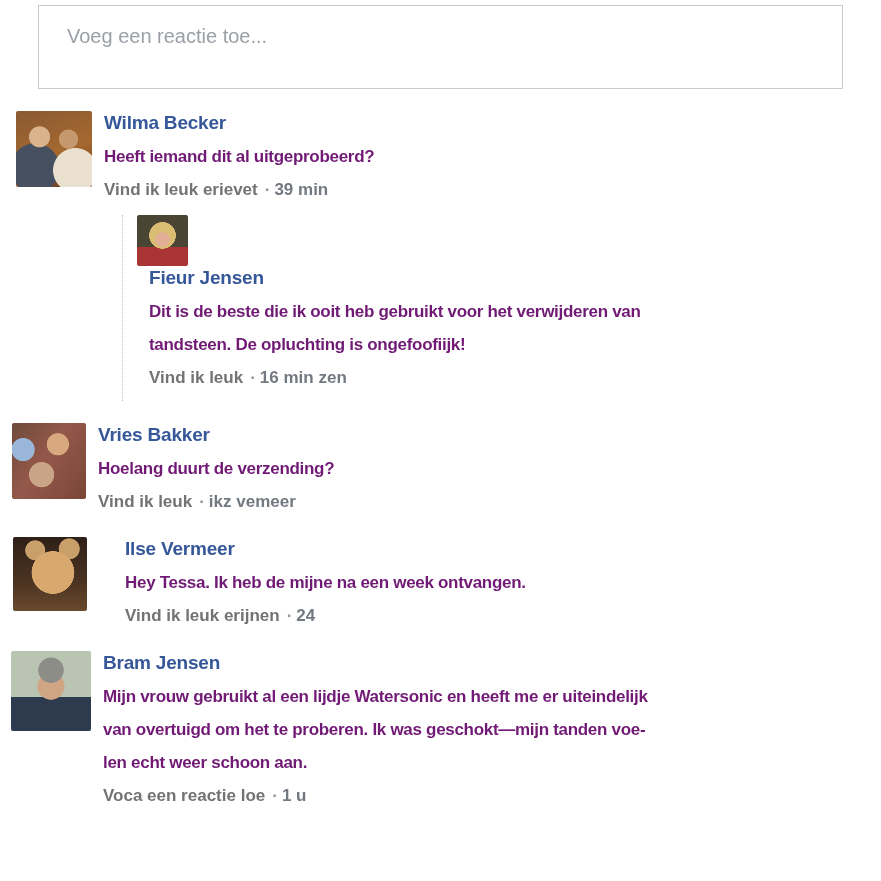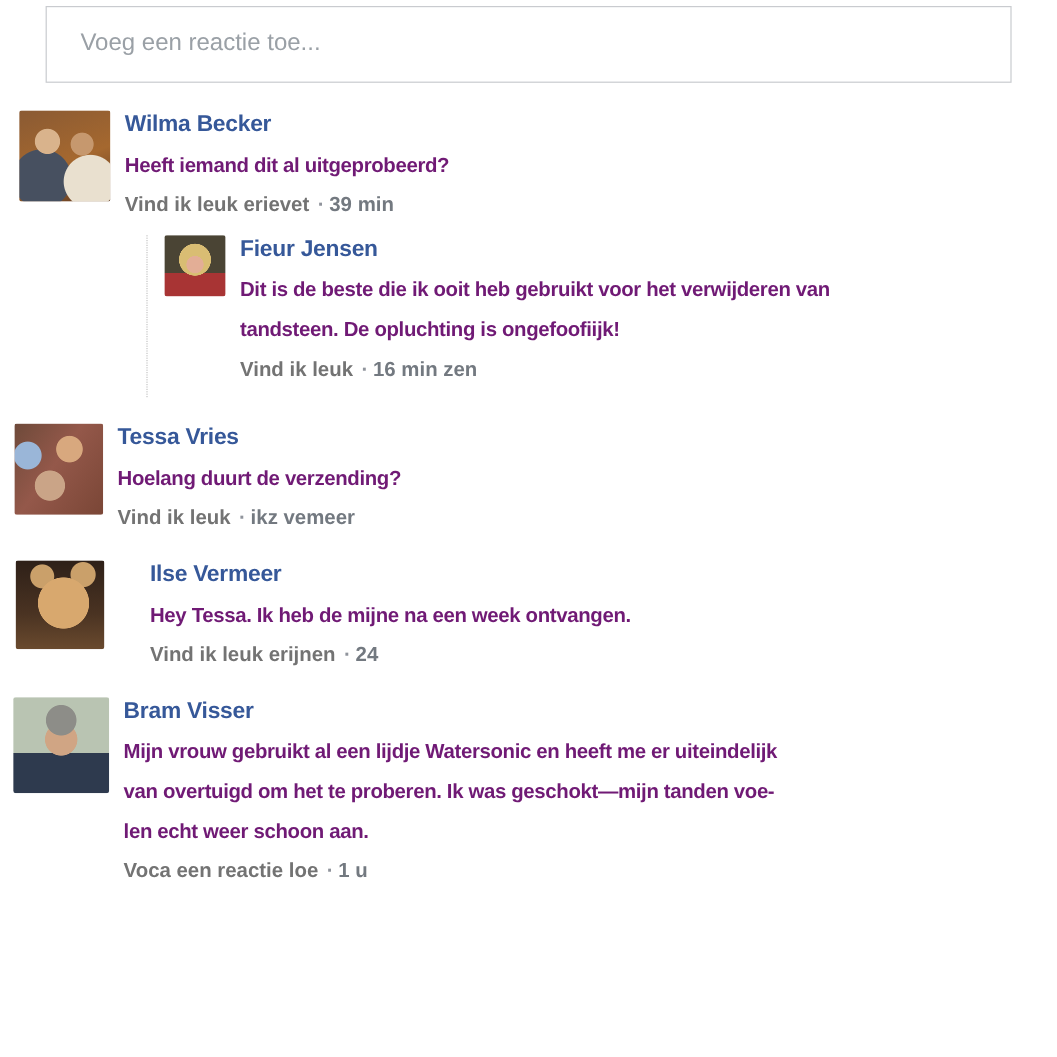--- a/index.html
+++ b/index.html
@@ -3,21 +3,21 @@
 <meta charset="utf-8">
 <style>
   * { margin:0; padding:0; box-sizing:border-box; }
   html,body { width:881px; height:881px; overflow:hidden; background:#fff;
     font-family:"Liberation Sans", sans-serif; }
   .page { width:881px; height:881px; position:relative; }
 
   
   .composer { margin:5px 38px 0 38px; }
   .composer textarea {
-    width:805px; height:64px; resize:none; outline:none;
+    width:805px; height:84px; resize:none; outline:none;
     border:1px solid #c9cbcf; background:#fff;
     font-family:"Liberation Sans", sans-serif;
     font-size:20px; color:#1d2129; padding:19px 20px 0 28px;
   }
   .composer textarea::placeholder { color:#9aa0a6; font-weight:400; }
 
   
   .comment { display:flex; padding-left:16px; align-items:flex-start; }
   .avatar { flex:0 0 auto; border-radius:2px; }
   .content { margin-left:12px; min-width:0; }
@@ -27,21 +27,21 @@
   .c-text div { white-space:nowrap; }
   .c-actions { margin-top:6px; font-size:17px; line-height:22px; font-weight:700; }
   .c-actions a { color:#737373; text-decoration:none; }
   .dot { color:#90949c; margin:0 4px 0 7px; }
   .meta { color:#737980; }
 
   
   #c0 { margin-top:18px; }
   .reply-wrap { margin-left:122px; margin-top:14px; border-left:1px dotted #c4c4c4;
     padding-left:14px; padding-bottom:12px; }
-  .reply-wrap .comment { padding-left:0; }
+  .reply-wrap .comment { padding-left:0;flex-direction:column; }
   #c1 { margin-top:26px; }
   #c2 { margin-top:22px; }
   #c3 { margin-top:24px;gap:26px; }
   #c4 { margin-top:24px; }
 
   
   .av-0 { width:76px; height:76px;
     background:
       radial-gradient(circle at 31% 34%, #d9b38c 0 14%, rgba(0,0,0,0) 15%),
       radial-gradient(circle at 69% 37%, #c6986e 0 13%, rgba(0,0,0,0) 14%),
@@ -111,21 +111,21 @@
           <a href="#">Vind ik leuk</a><span class="dot">·</span><span class="meta">16 min zen</span>
         </div>
       </div>
     </div>
   </div>
 
 
   <div class="comment" id="c2">
     <div class="avatar av-2"></div>
     <div class="content">
-      <a href="#" class="c-name">Tessa Vries</a>
+      <a href="#" class="c-name">Vries Bakker</a>
       <div class="c-text">
         <div>Hoelang duurt de verzending?</div>
       </div>
       <div class="c-actions">
         <a href="#">Vind ik leuk</a><span class="dot">·</span><span class="meta">ikz vemeer</span>
       </div>
     </div>
   </div>
 
   <div class="comment" id="c3">
@@ -137,21 +137,21 @@
       </div>
       <div class="c-actions">
         <a href="#">Vind ik leuk erijnen</a><span class="dot">·</span><span class="meta">24</span>
       </div>
     </div>
   </div>
 
   <div class="comment" id="c4">
     <div class="avatar av-4"></div>
     <div class="content">
-      <a href="#" class="c-name">Bram Visser</a>
+      <a href="#" class="c-name">Bram Jensen</a>
       <div class="c-text">
         <div>Mijn vrouw gebruikt al een lijdje Watersonic en heeft me er uiteindelijk</div>
         <div>van overtuigd om het te proberen. Ik was geschokt—mijn tanden voe-</div>
         <div>len echt weer schoon aan.</div>
       </div>
       <div class="c-actions">
         <a href="#">Voca een reactie loe</a><span class="dot">·</span><span class="meta">1 u</span>
       </div>
     </div>
   </div>

